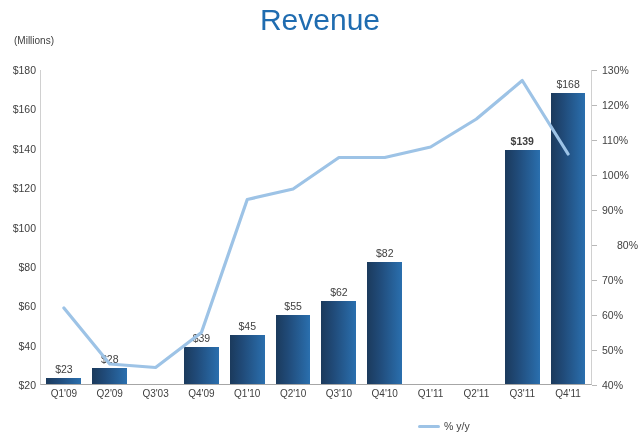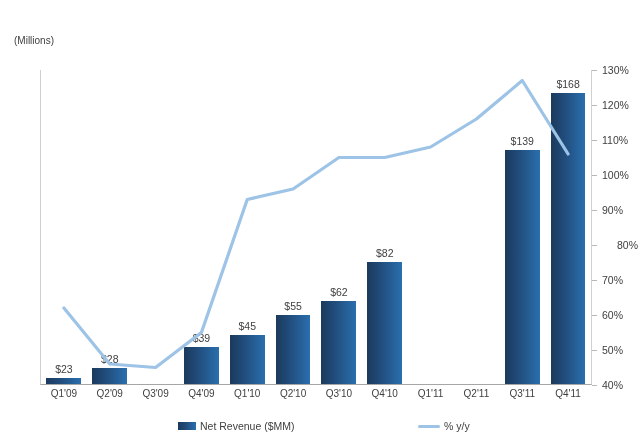--- a/index.html
+++ b/index.html
@@ -188,23 +188,35 @@
     margin-right: 4px;
     background: #9dc3e6;
     border-radius: 2px;
   }
 </style>
 </head>
 <body>
 
 <div id="chart-root">
 
+  <div id="chart-title">Revenue</div>
 
   <div id="units-label">(Millions)</div>
 
+  <div id="y-left-axis">
+      <div class="y-left-tick" style="top: 0px;">$180</div>
+      <div class="y-left-tick" style="top: 39.375px;">$160</div>
+      <div class="y-left-tick" style="top: 78.75px;">$140</div>
+      <div class="y-left-tick" style="top: 118.125px;">$120</div>
+      <div class="y-left-tick" style="top: 157.5px;">$100</div>
+      <div class="y-left-tick" style="top: 196.875px;">$80</div>
+      <div class="y-left-tick" style="top: 236.25px;">$60</div>
+      <div class="y-left-tick" style="top: 275.625px;">$40</div>
+      <div class="y-left-tick" style="top: 315px;">$20</div>
+    </div>
 
   <div id="plot-area"></div>
 
   <div id="bars-layer">
       <div class="bar-slot" style="left: 0px; width: 45.8333px;">
         <div class="bar" style="height: 5.90625px;"></div>
         <div class="bar-label" style="bottom: 8.90625px;">$23</div>
       </div>
       <div class="bar-slot" style="left: 45.8333px; width: 45.8333px;">
         <div class="bar" style="height: 15.75px;"></div>
@@ -225,21 +237,21 @@
       <div class="bar-slot" style="left: 275px; width: 45.8333px;">
         <div class="bar" style="height: 82.6875px;"></div>
         <div class="bar-label" style="bottom: 85.6875px;">$62</div>
       </div>
       <div class="bar-slot" style="left: 320.833px; width: 45.8333px;">
         <div class="bar" style="height: 122.062px;"></div>
         <div class="bar-label" style="bottom: 125.062px;">$82</div>
       </div>
       <div class="bar-slot" style="left: 458.333px; width: 45.8333px;">
         <div class="bar" style="height: 234.281px;"></div>
-        <div class="bar-label" style="bottom: 237.281px;">$139</div>
+        <div class="bar-label" style="bottom: 237.281px; font-weight: bold;">$139</div>
       </div>
       <div class="bar-slot" style="left: 504.167px; width: 45.8333px;">
         <div class="bar" style="height: 291.375px;"></div>
         <div class="bar-label" style="bottom: 294.375px;">$168</div>
       </div>
     </div>
 
   <svg id="line-layer" viewBox="0 0 552 315" preserveAspectRatio="none">
     <polyline id="yoy-polyline" fill="none" stroke="#9dc3e6" stroke-width="3.2" stroke-linejoin="round" stroke-linecap="round" points="23.916666666666668,238 69.75,294 115.58333333333334,297.5 161.41666666666669,262.5 207.25,129.5 253.08333333333334,119 298.9166666666667,87.5 344.75,87.5 390.58333333333337,77 436.4166666666667,49 482.25,10.499999999999998 528.0833333333334,84.00000000000001"></polyline>
   </svg>
@@ -263,36 +275,32 @@
       <div class="y-right-tick" style="top: 245px;">60%</div>
       <div class="y-right-tickmark" style="top: 280px;"></div>
       <div class="y-right-tick" style="top: 280px;">50%</div>
       <div class="y-right-tickmark" style="top: 315px;"></div>
       <div class="y-right-tick" style="top: 315px;">40%</div>
     </div>
 
   <div id="x-axis">
       <div class="x-tick" style="left: 0px; width: 45.8333px;">Q1'09</div>
       <div class="x-tick" style="left: 45.8333px; width: 45.8333px;">Q2'09</div>
-      <div class="x-tick" style="left: 91.6667px; width: 45.8333px;">Q3'09</div>
+      <div class="x-tick" style="left: 91.6667px; width: 45.8333px;">Q3'03</div>
       <div class="x-tick" style="left: 137.5px; width: 45.8333px;">Q4'09</div>
       <div class="x-tick" style="left: 183.333px; width: 45.8333px;">Q1'10</div>
       <div class="x-tick" style="left: 229.167px; width: 45.8333px;">Q2'10</div>
       <div class="x-tick" style="left: 275px; width: 45.8333px;">Q3'10</div>
       <div class="x-tick" style="left: 320.833px; width: 45.8333px;">Q4'10</div>
       <div class="x-tick" style="left: 366.667px; width: 45.8333px;">Q1'11</div>
       <div class="x-tick" style="left: 412.5px; width: 45.8333px;">Q2'11</div>
       <div class="x-tick" style="left: 458.333px; width: 45.8333px;">Q3'11</div>
       <div class="x-tick" style="left: 504.167px; width: 45.8333px;">Q4'11</div>
     </div>
 
   <div id="legend">
-      <div class="legend-entry" style="left: 178px;">
-        <span class="legend-swatch-bar"></span>
-        <span>Net Revenue ($MM)</span>
-      </div>
       <div class="legend-entry" style="left: 418px;">
         <span class="legend-swatch-line"></span>
         <span>% y/y</span>
       </div>
     </div>
 
 </div>
 
 </body></html>

